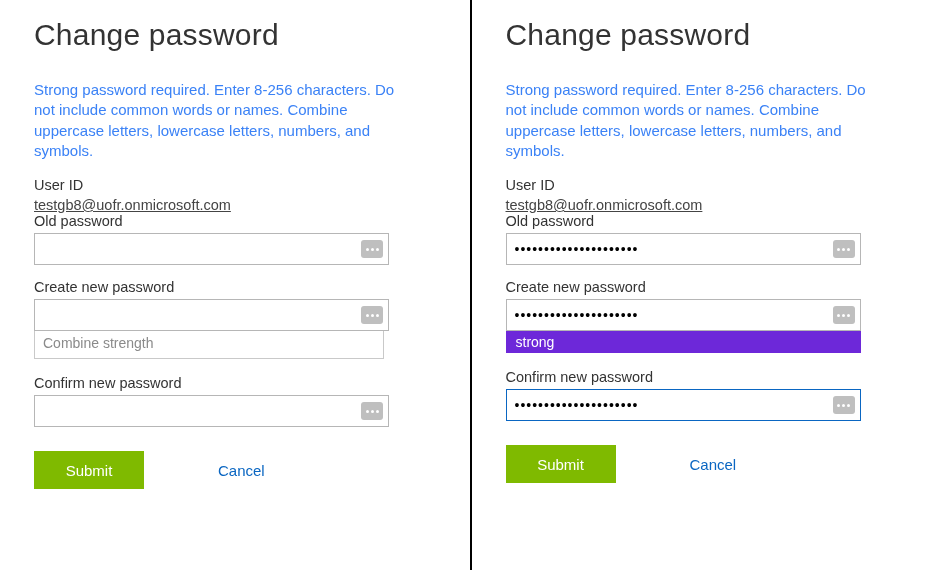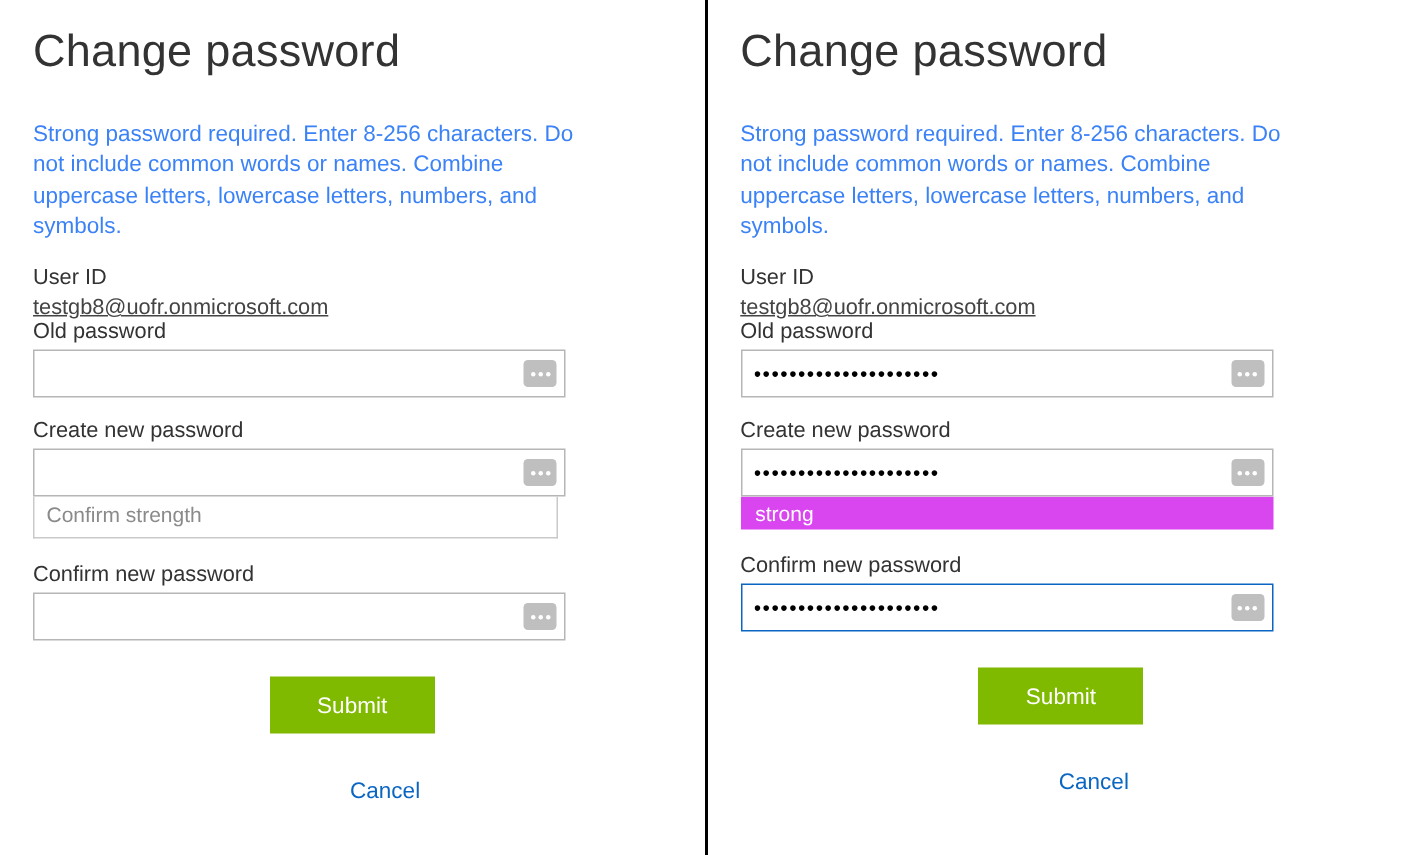--- a/index.html
+++ b/index.html
@@ -6,21 +6,21 @@
     body {
       font-family: "Segoe UI", Arial, sans-serif;
       width: 943px;
       height: 570px;
       display: flex;
       background: #fff;
       color: #333;
     }
     .panel {
       width: 50%;
-      padding: 18px 22px 0 22px;
+      padding: 18px 22px 0 34px;
       position: relative;
     }
     .panel.left { border-right: 2px solid #000; }
     h1.title {
       font-size: 30px;
       font-weight: 400;
       color: #333;
       margin-bottom: 28px;
       letter-spacing: 0.2px;
     }
@@ -91,33 +91,32 @@
       padding: 4px 8px;
       color: #8a8a8a;
       font-size: 14px;
       background: #fff;
     }
     .strength-bar {
       width: 355px;
       height: 22px;
       margin-top: -14px;
       margin-bottom: 16px;
-      background: #d946ef;
+      background: #6d28d9;
       color: #fff;
       font-size: 14px;
       padding: 2px 10px;
       display: flex;
       align-items: center;
     }
     .buttons {
       margin-top: 24px;
       display: flex;
       align-items: center;
       gap: 30px;
-      flex-direction: column;
     }
     .btn-submit {
       background: #7fba00;
       color: #fff;
       border: none;
       font-size: 15px;
       padding: 0 20px;
       height: 38px;
       min-width: 110px;
       cursor: pointer;
@@ -155,21 +154,21 @@
   <div class="input-row">
     <input type="password" value="" style="">
     <div class="keypad-icon">
         <div class="dots">
           <span></span>
           <span></span>
           <span></span>
         </div>
       </div>
   </div>
-  <div class="strength-box">Confirm strength</div>
+  <div class="strength-box">Combine strength</div>
 
   <div class="fieldlabel">Confirm new password</div>
   <div class="input-row">
     <input type="password" value="" style="">
     <div class="keypad-icon">
         <div class="dots">
           <span></span>
           <span></span>
           <span></span>
         </div>

